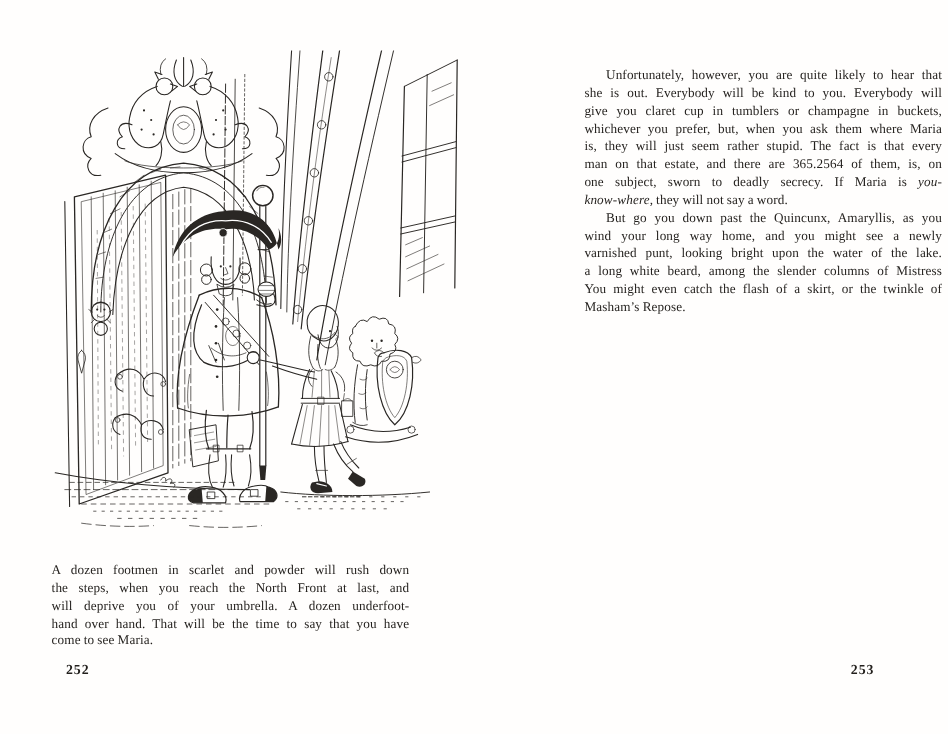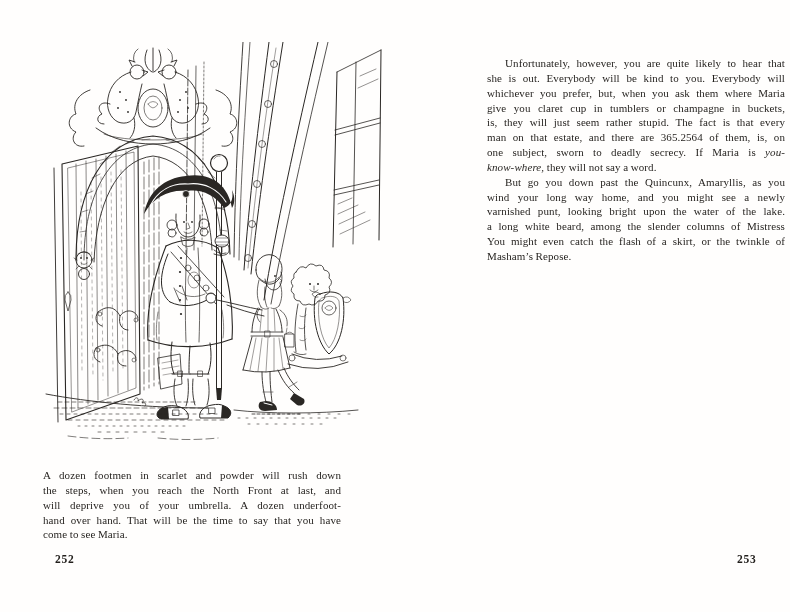--- a/index.html
+++ b/index.html
@@ -20,21 +20,21 @@
   .tb-left{left:43px;top:468px;}
   .tb-right{left:48px;top:56px;margin-left:44px;}
   .tline{text-align:justify;text-align-last:justify;height:14.85px;overflow:hidden;}
   .tline.last{text-align-last:left;font-family:Liberation Serif, serif;}
   .tline.indent{text-indent:18px;}
   .italic{font-style:italic;}
   .pagenum{
     position:absolute;font-size:11.5px;font-weight:bold;letter-spacing:0.8px;text-align:center;
   }
   .pagenum-left{left:55px;top:553px;}
-  .pagenum-right{left:314px;top:553px;margin-left:28px;}
+  .pagenum-right{left:314px;top:553px;}
   svg{display:block;}
 </style>
 </head>
 <body>
 
 <div class="spread">
 
   <div class="page page-left">
 
     <div class="illustration">
@@ -286,22 +286,22 @@
       </div>
 
     <div class="pagenum pagenum-left">252</div>
   </div>
 
   <div class="page page-right">
     <div class="textblock tb-right">
       <div>
           <div class="tline indent"><span>Unfortunately, however, you are quite likely to hear that</span></div>
           <div class="tline"><span>she is out. Everybody will be kind to you. Everybody will</span></div>
+          <div class="tline"><span>give you claret cup in tumblers or champagne in buckets,</span></div>
           <div class="tline"><span>whichever you prefer, but, when you ask them where Maria</span></div>
-          <div class="tline"><span>give you claret cup in tumblers or champagne in buckets,</span></div>
           <div class="tline"><span>is, they will just seem rather stupid. The fact is that every</span></div>
           <div class="tline"><span>man on that estate, and there are 365.2564 of them, is, on</span></div>
           <div class="tline"><span>one subject, sworn to deadly secrecy. If Maria is </span><span class="italic">you-</span></div>
           <div class="tline last"><span class="italic">know-where,</span><span> they will not say a word.</span></div>
         </div>
       <div>
           <div class="tline indent"><span>But go you down past the Quincunx, Amaryllis, as you</span></div>
           <div class="tline"><span>wind your long way home, and you might see a newly</span></div>
           <div class="tline"><span>varnished punt, looking bright upon the water of the lake.</span></div>
           <div class="tline"><span>a long white beard, among the slender columns of Mistress</span></div>

